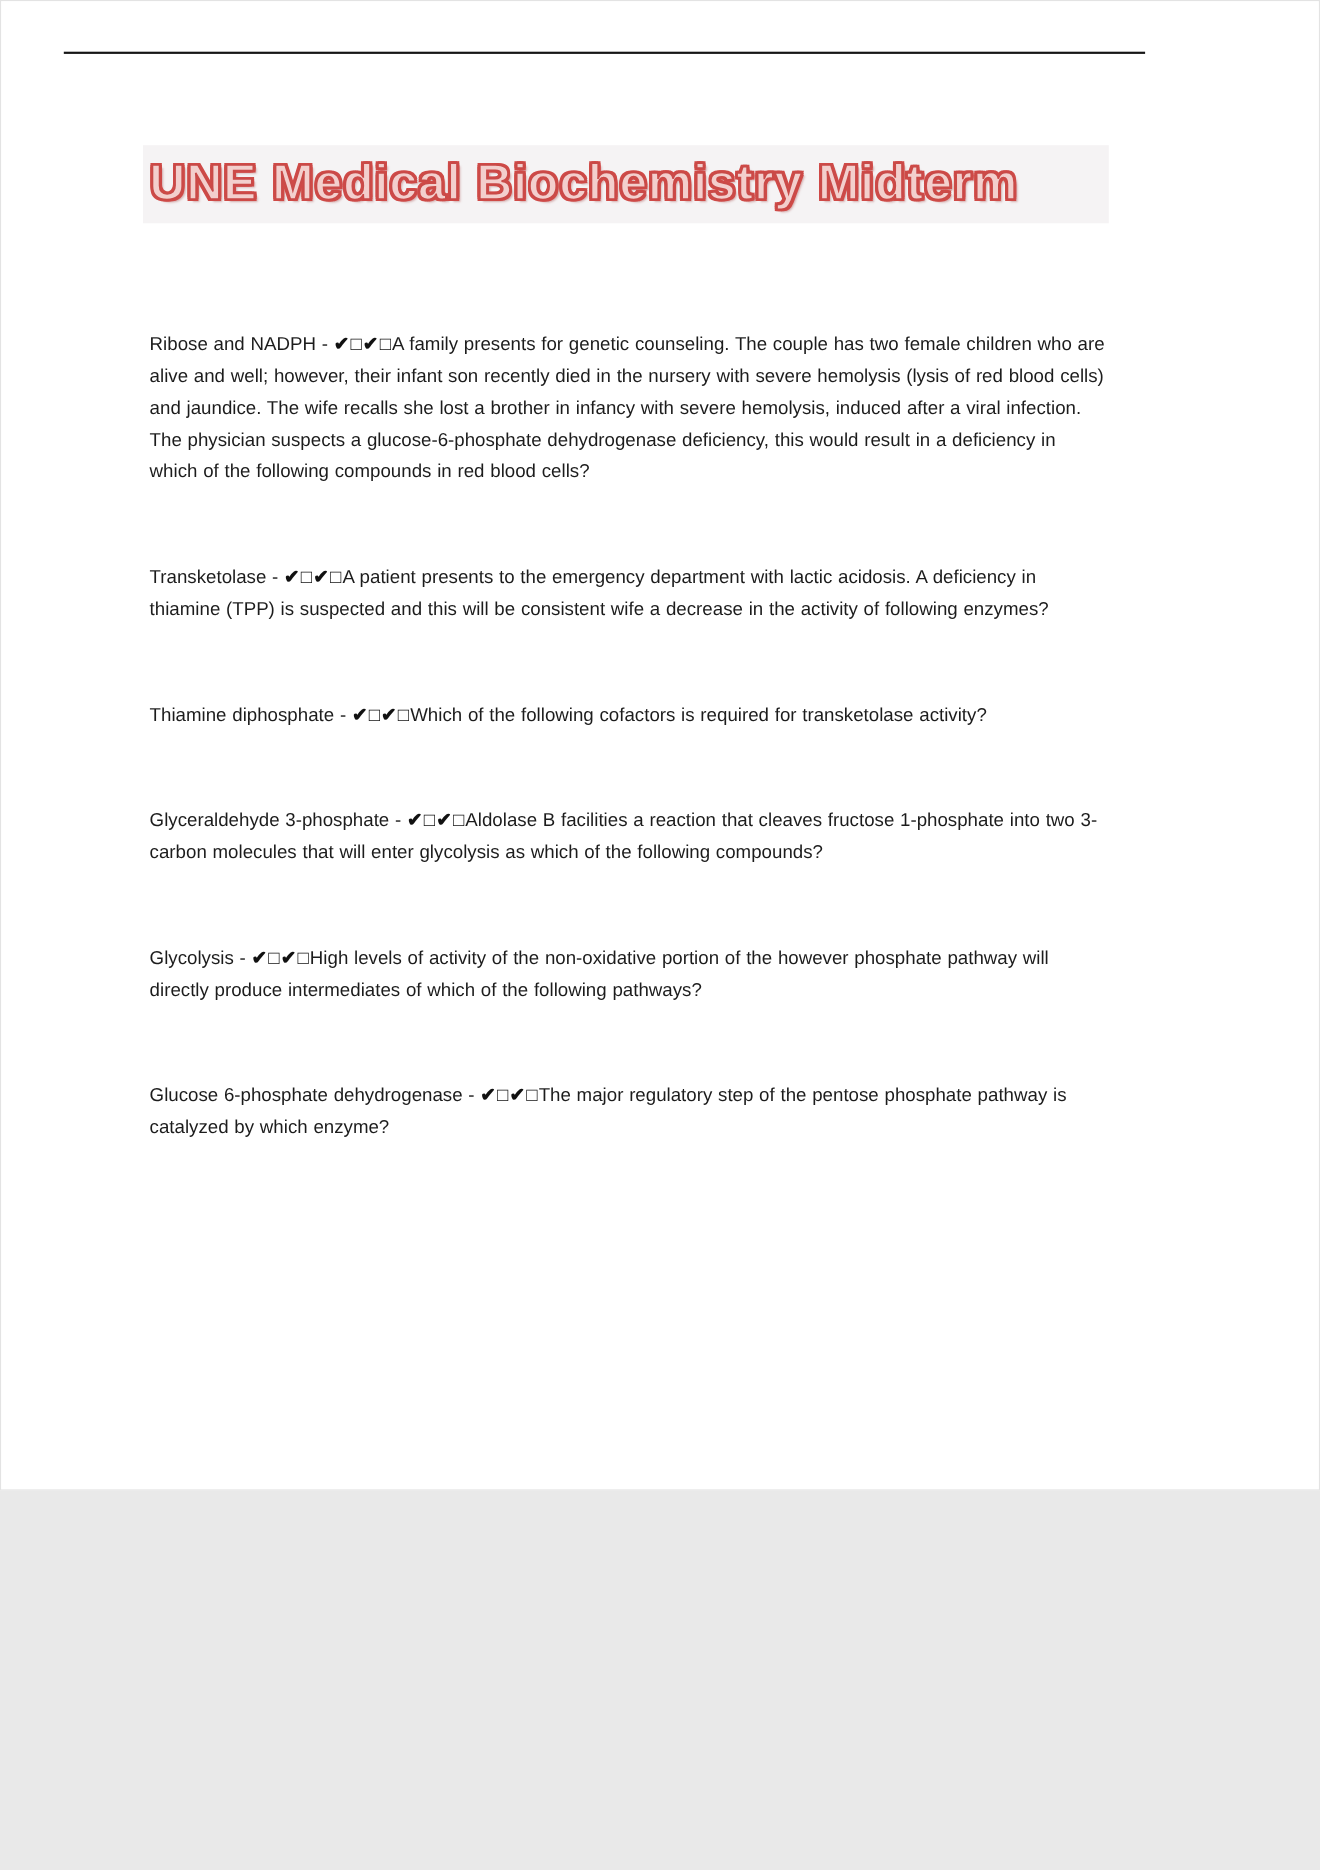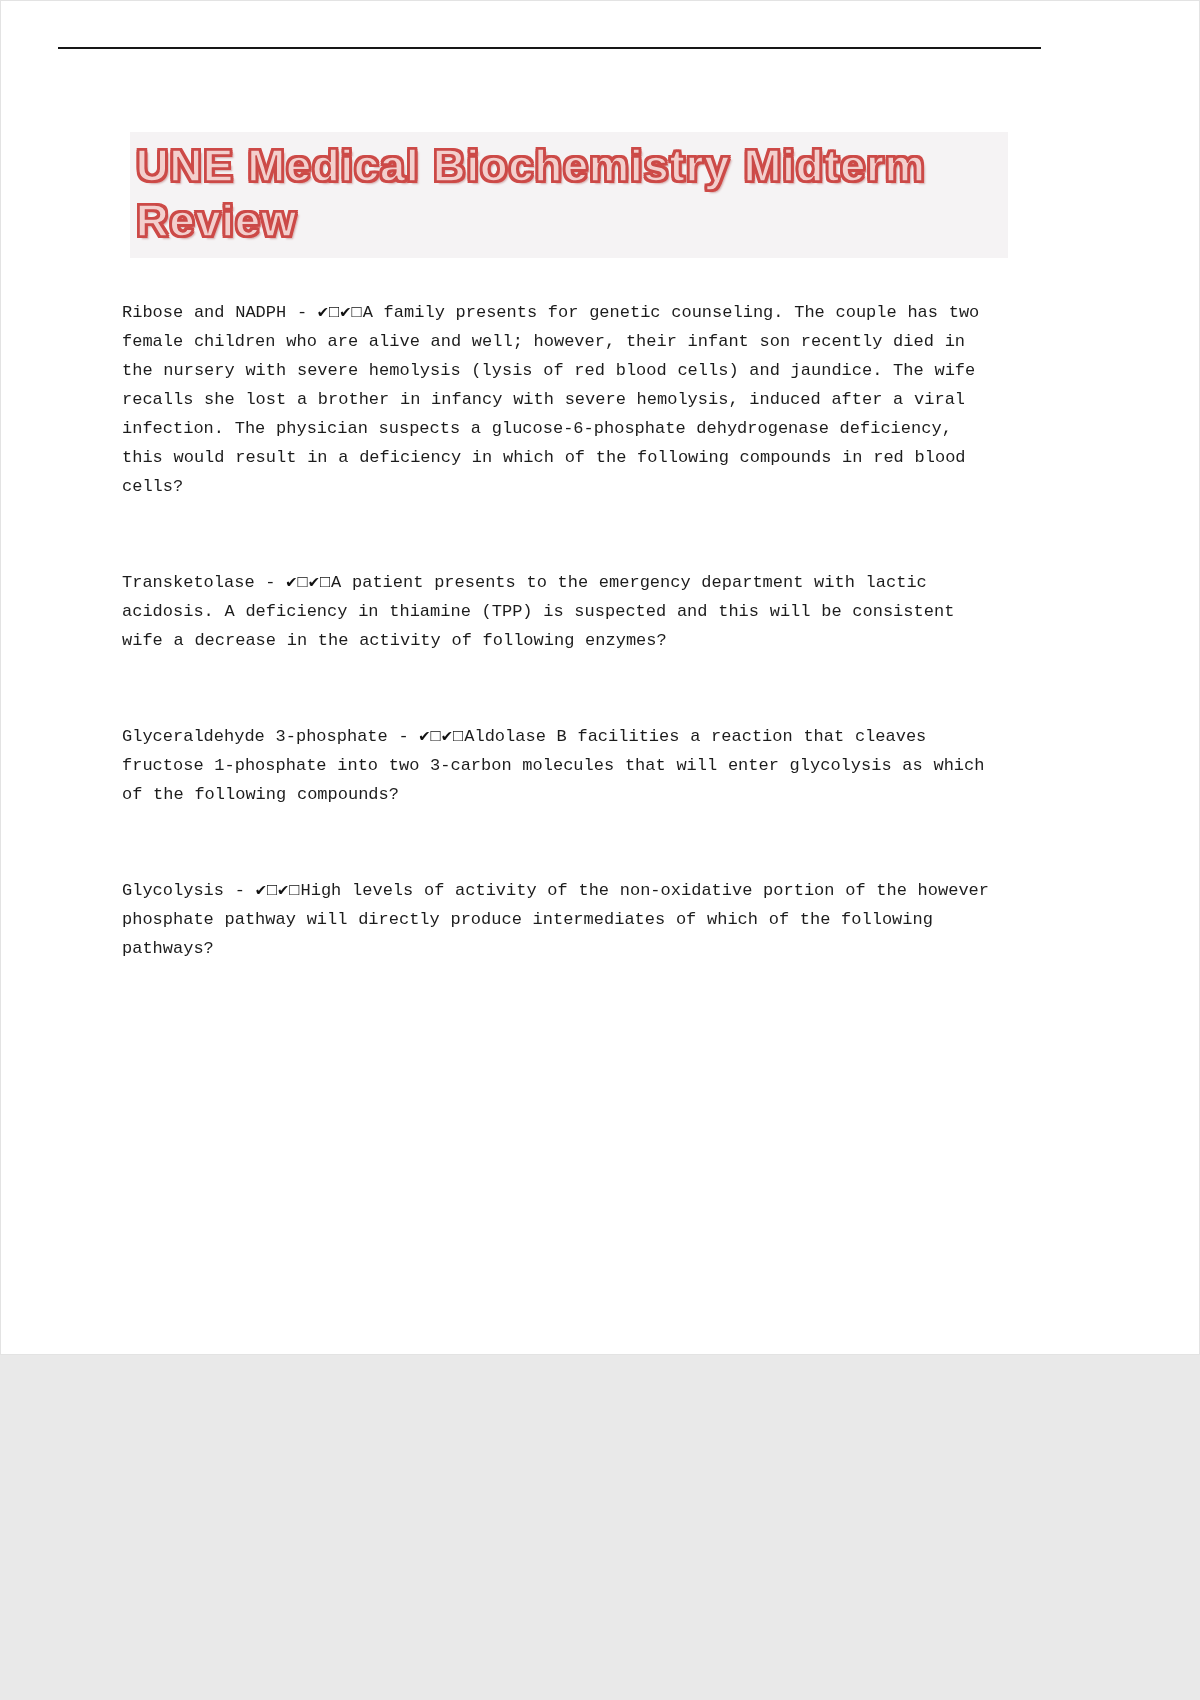--- a/index.html
+++ b/index.html
@@ -47,24 +47,23 @@
     text-shadow:
       -2px -2px 0 #cf4a47,  2px -2px 0 #cf4a47,
       -2px  2px 0 #cf4a47,  2px  2px 0 #cf4a47,
       -2px  0   0 #cf4a47,  2px  0   0 #cf4a47,
        0   -2px 0 #cf4a47,  0    2px 0 #cf4a47,
        3px  3px 2px rgba(150,40,40,0.35);
   }
 
   .content {
     position: absolute;
-    left: 121px;
+    left: 135px;
     top: 297px;
     width: 872px;
-    font-family: Liberation Mono, monospace;
   }
   .qa {
     margin: 0 0 67px 0;
     font-size: 17px;
     line-height: 29px;
     color: #1c1c1c;
     word-spacing: 0.5px;
   }
   .marker {
     font-weight: 700;
@@ -74,34 +73,35 @@
 </style>
 </head>
 <body>
 
 <div class="page">
 
   <div class="rule rule-top"></div>
 
   <div class="title-block">
     <div class="title-line">UNE Medical Biochemistry Midterm</div>
-    <div class="title-line">Review</div>
   </div>
 
   <div class="content">
 
     <p class="qa"><span>Ribose and NADPH</span><span> - </span><span class="marker">✔□✔□</span><span>A family presents for genetic counseling. The couple has two female children who are alive and well; however, their infant son recently died in the nursery with severe hemolysis (lysis of red blood cells) and jaundice. The wife recalls she lost a brother in infancy with severe hemolysis, induced after a viral infection. The physician suspects a glucose-6-phosphate dehydrogenase deficiency, this would result in a deficiency in which of the following compounds in red blood cells?</span></p>
 
     <p class="qa"><span>Transketolase</span><span> - </span><span class="marker">✔□✔□</span><span>A patient presents to the emergency department with lactic acidosis. A deficiency in thiamine (TPP) is suspected and this will be consistent wife a decrease in the activity of following enzymes?</span></p>
 
 
+    <p class="qa"><span>Thiamine diphosphate</span><span> - </span><span class="marker">✔□✔□</span><span>Which of the following cofactors is required for transketolase activity?</span></p>
 
     <p class="qa"><span>Glyceraldehyde 3-phosphate</span><span> - </span><span class="marker">✔□✔□</span><span>Aldolase B facilities a reaction that cleaves fructose 1-phosphate into two 3-carbon molecules that will enter glycolysis as which of the following compounds?</span></p>
 
     <p class="qa"><span>Glycolysis</span><span> - </span><span class="marker">✔□✔□</span><span>High levels of activity of the non-oxidative portion of the however phosphate pathway will directly produce intermediates of which of the following pathways?</span></p>
 
+    <p class="qa"><span>Glucose 6-phosphate dehydrogenase</span><span> - </span><span class="marker">✔□✔□</span><span>The major regulatory step of the pentose phosphate pathway is catalyzed by which enzyme?</span></p>
 
 
   </div>
 
   <div class="rule rule-bottom"></div>
 
 </div>
 
 </body></html>

